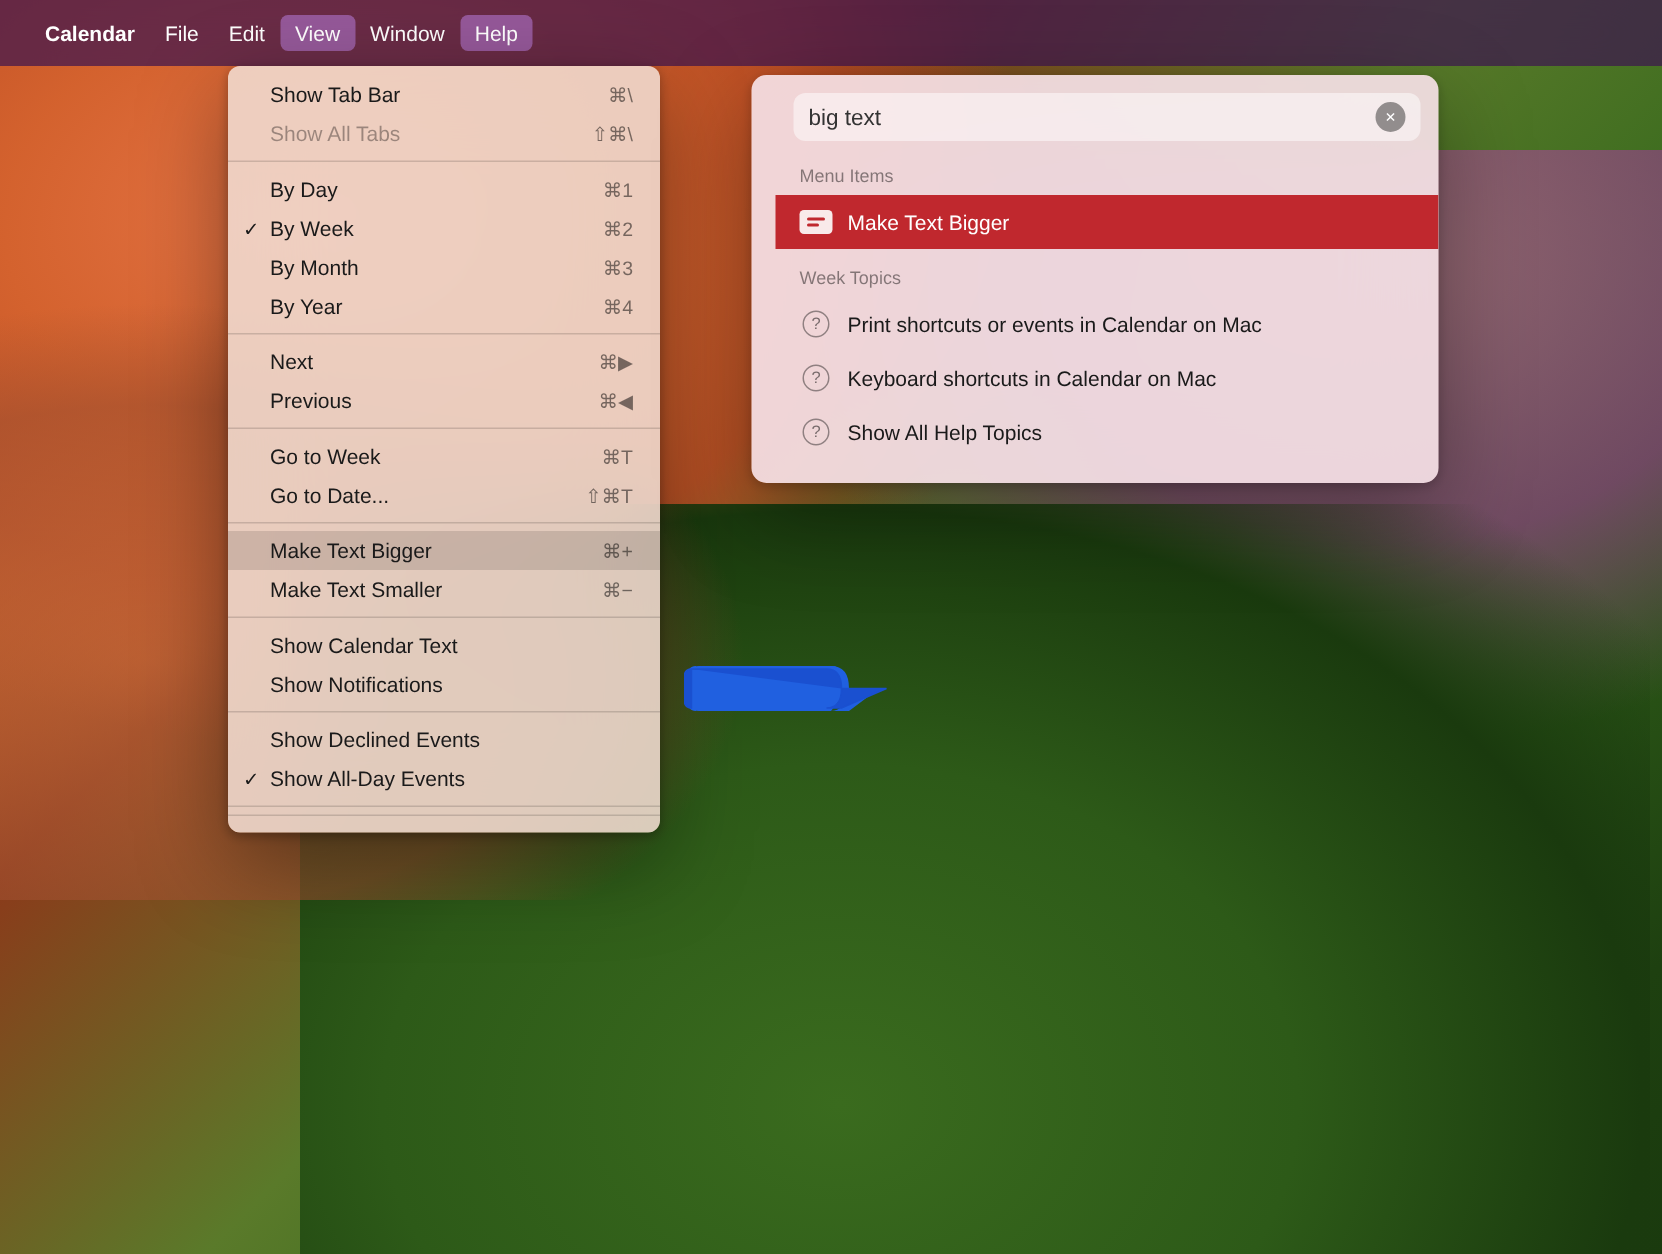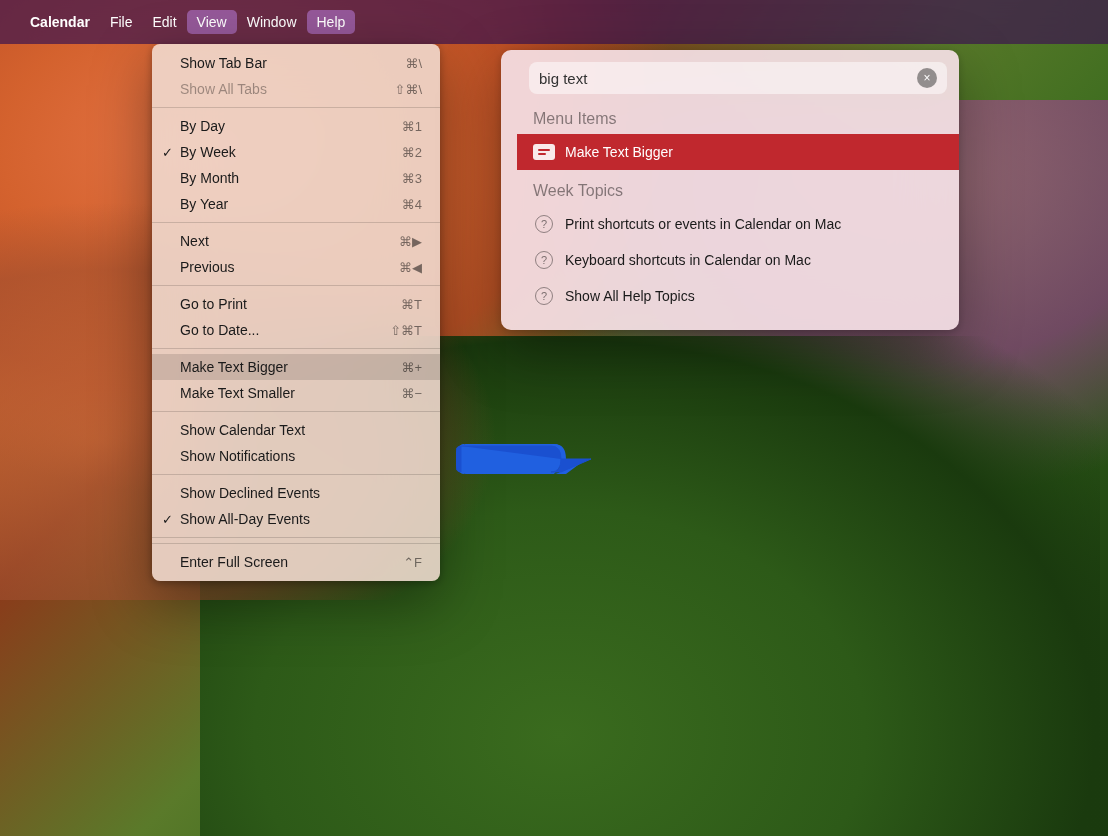--- a/index.html
+++ b/index.html
@@ -180,21 +180,21 @@
       background: rgba(0,0,0,0.4);
       display: flex;
       align-items: center;
       justify-content: center;
       color: white;
       font-size: 12px;
       cursor: pointer;
     }
 
     .help-section-label {
-      font-size: 16px;
+      font-size: 12px;
       color: rgba(0,0,0,0.45);
       font-weight: 500;
       padding: 4px 16px;
       margin-bottom: 2px;
     }
 
     .help-result-item {
       display: flex;
       align-items: center;
       padding: 7px 16px;
@@ -319,21 +319,21 @@
     <span class="shortcut">⌘▶</span>
   </div>
 
   <div class="menu-item">
     <span>Previous</span>
     <span class="shortcut">⌘◀</span>
   </div>
   <div class="menu-separator"></div>
 
   <div class="menu-item">
-    <span>Go to Print</span>
+    <span>Go to Week</span>
     <span class="shortcut">⌘T</span>
   </div>
 
   <div class="menu-item">
     <span>Go to Date...</span>
     <span class="shortcut">⇧⌘T</span>
   </div>
   <div class="menu-separator"></div>
 
   <div class="menu-item highlighted">
@@ -361,24 +361,20 @@
   </div>
 
   <div class="menu-item checked">
     <span>Show All-Day Events</span>
   </div>
 
   <div class="menu-separator"></div>
 
   <div class="menu-separator"></div>
 
-  <div class="menu-item">
-    <span>Enter Full Screen</span>
-    <span class="shortcut">⌃F</span>
-  </div>
 </div>
 
 <div class="blue-arrow">
   <svg class="arrow-shape" viewBox="0 0 130 46" xmlns="http://www.w3.org/2000/svg">
     <path d="M10,8 L98,8 Q110,8 110,23 L130,23 L110,38 Q110,38 110,38 L98,38 Q110,38 110,23 M110,23 L98,38 L10,38 Q2,38 2,30 L2,16 Q2,8 10,8 Z" fill="#2060e0"></path>
     <path d="M8,8 L98,8 Q108,8 108,23 L128,23 L108,38 L98,38 Q108,38 108,23 M8,38 Q2,38 2,30 L2,16 Q2,8 8,8 Z" fill="#2060e0"></path>
 
   </svg>
   <svg width="140" height="46" viewBox="0 0 140 46" xmlns="http://www.w3.org/2000/svg" style="position:absolute;top:0;left:0;">
     <path d="M5,10 L95,10 Q105,10 105,23 L135,23 L105,36 L95,36 Q105,36 105,23 M5,36 Q0,36 0,30 L0,16 Q0,10 5,10 Z" fill="#1a50d0" stroke="#1a50d0" stroke-width="1"></path>

